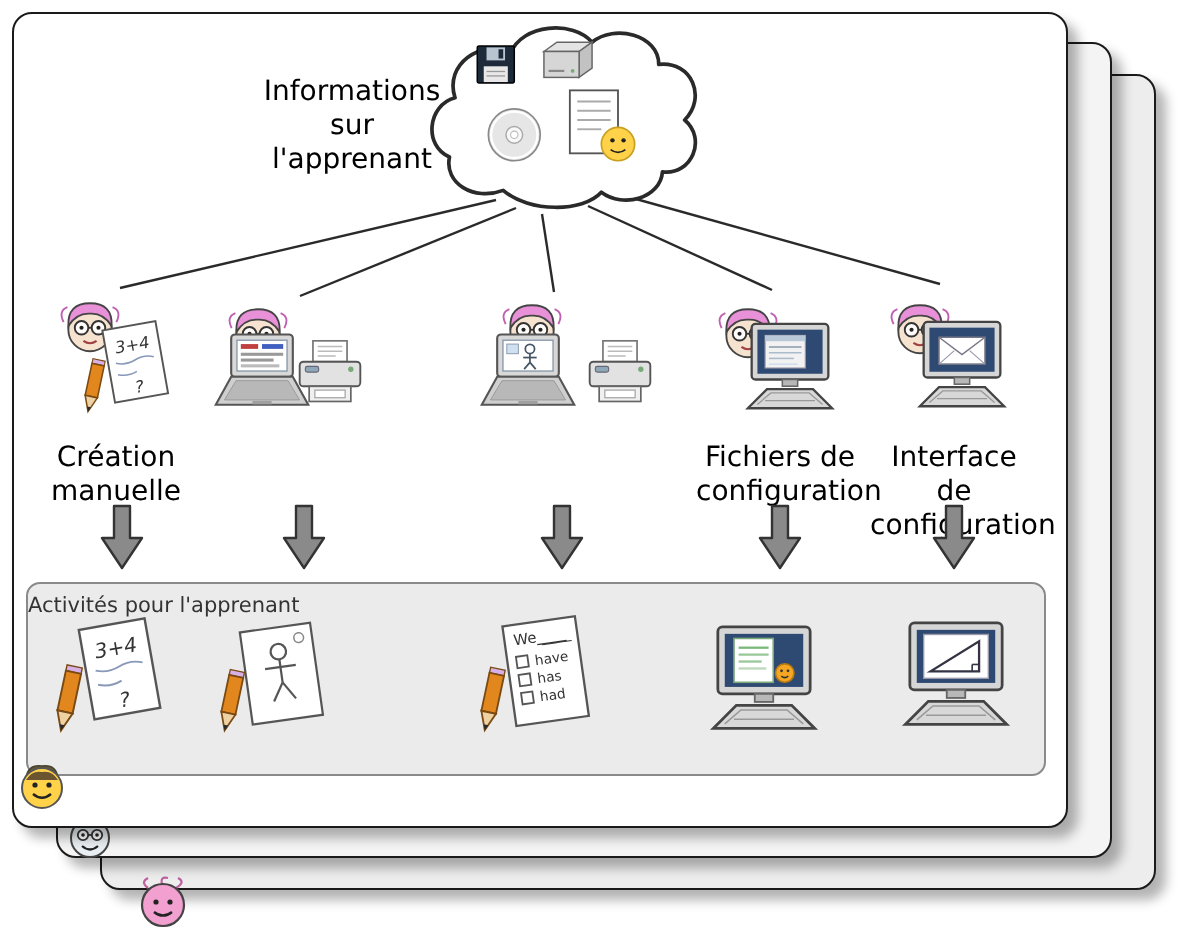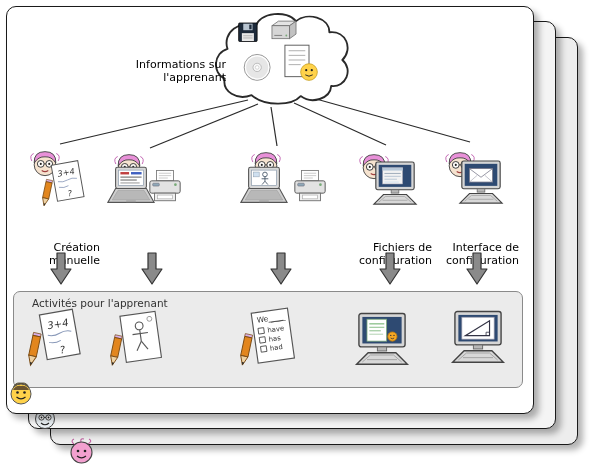--- a/index.html
+++ b/index.html
@@ -12,29 +12,29 @@
   .abs { position:absolute; }
   .page {
     position:absolute; width:528px; height:408px;
     border:1.6px solid #1a1a1a; border-radius:10px;
     box-shadow:5px 5px 6px rgba(0,0,0,0.30);
   }
   .page-1 { left:6px;  top:6px;  background:#ffffff; }
   .page-2 { left:28px; top:21px; background:#f4f4f4; }
   .page-3 { left:50px; top:37px; background:#ededed; }
   .label {
-    position:absolute; text-align:right;
-    font-size:11px; line-height:1.2; color:#000;margin-top:20px;
+    position:absolute; text-align:center;
+    font-size:14px; line-height:1.2; color:#000;
   }
   .activities-box {
     position:absolute; left:13px; top:291px; width:510px; height:97px;
     background:#ebebeb; border:1px solid #8a8a8a; border-radius:7px;
   }
   .activities-title {
-    position:absolute; left:18px; top:5px;
+    position:absolute; left:0; top:5px;
     font-size:10.5px; color:#333;
   }
   svg { display:block; }
   svg text { font-family:"DejaVu Sans", sans-serif; }
 </style>
 </head>
 <body>
 
 <div id="canvas">
 

